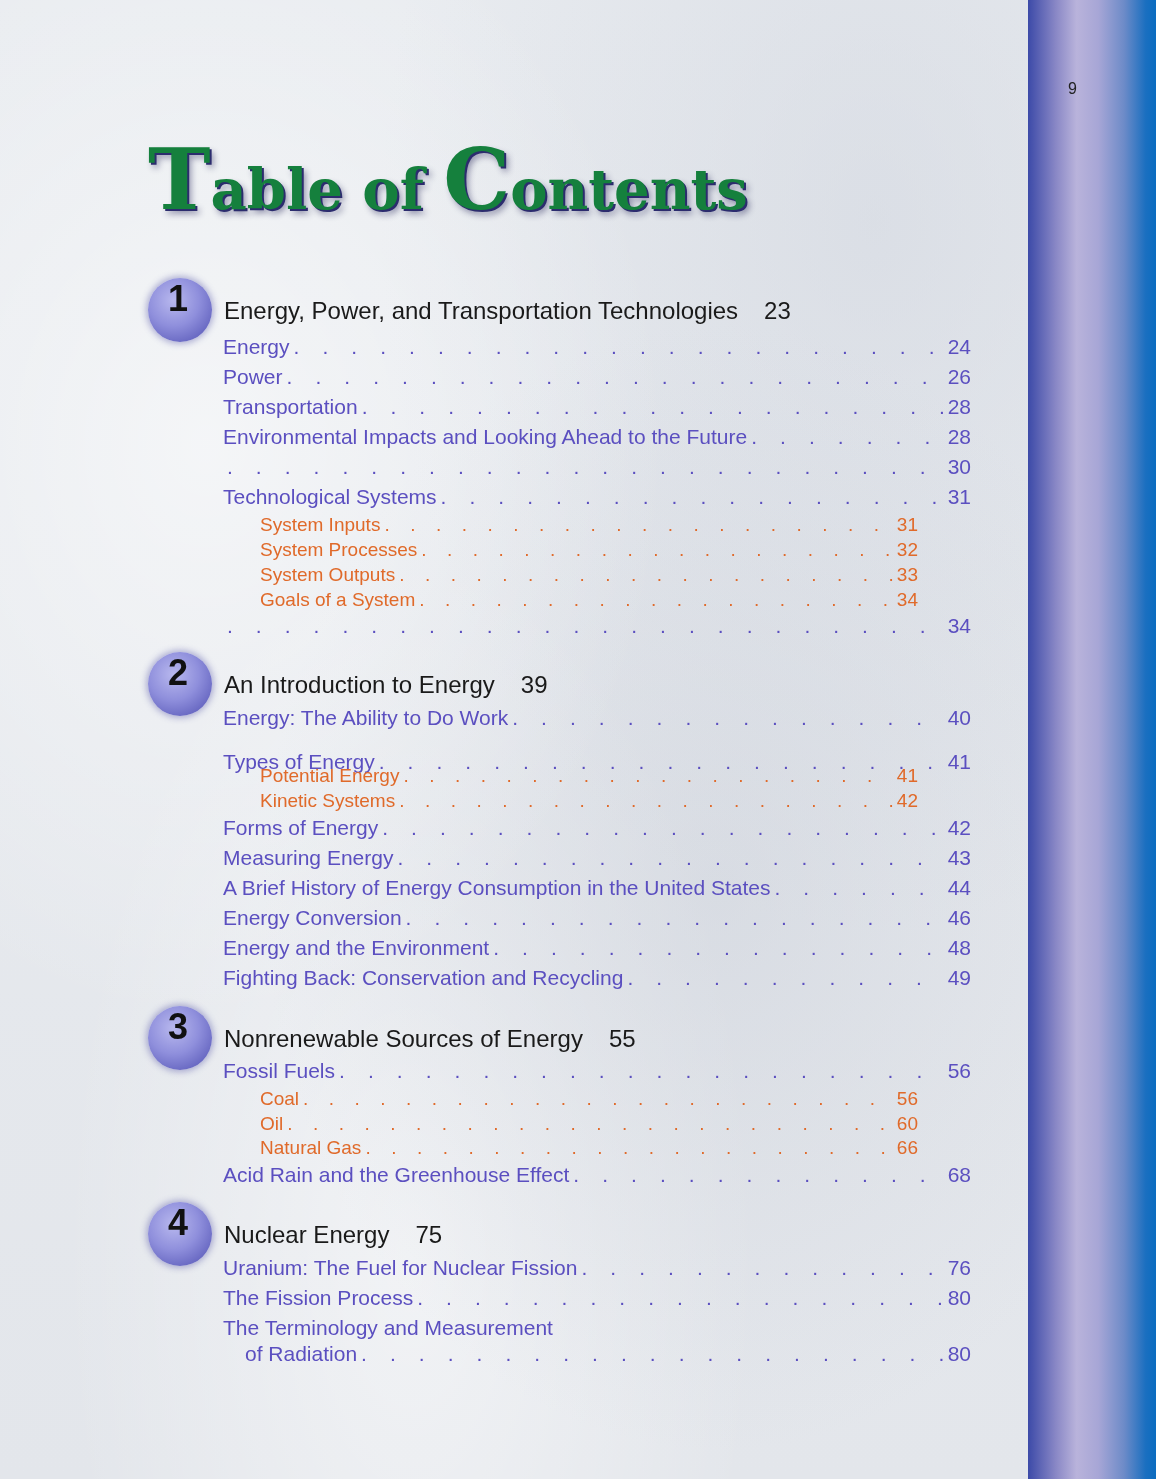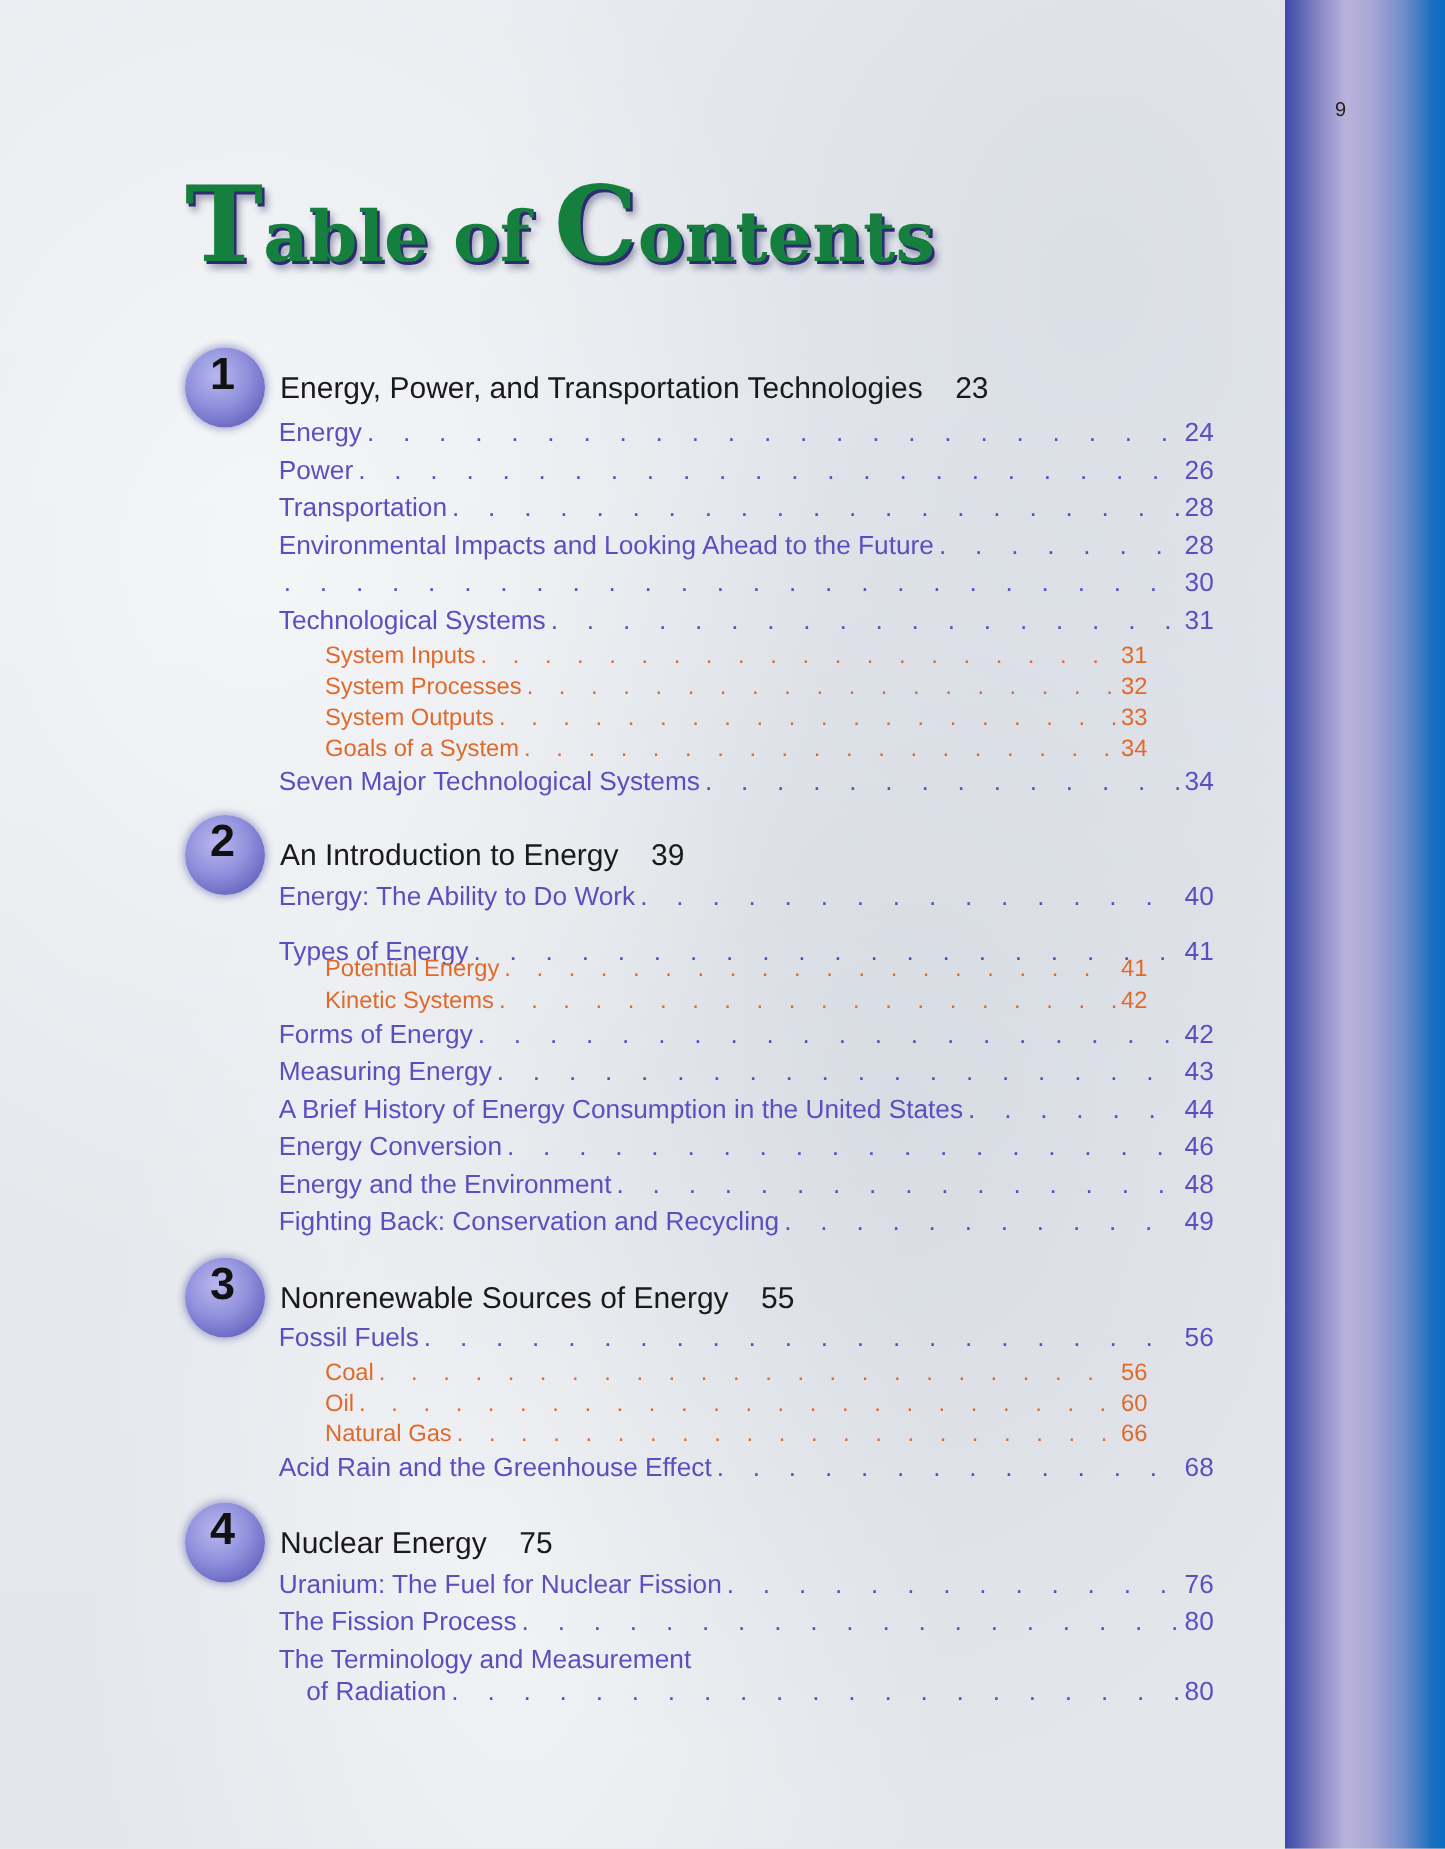--- a/index.html
+++ b/index.html
@@ -125,21 +125,20 @@
     <span class="label">System Outputs</span>
     <span class="dots">. . . . . . . . . . . . . . . . . . . . . . . . . . . . . . . . . . . . . . . . . . . . . . . . . . . . . . . . . . . .</span>
     <span class="num">33</span>
   </div>
 <div class="row sub" style="top:589px;">
     <span class="label">Goals of a System</span>
     <span class="dots">. . . . . . . . . . . . . . . . . . . . . . . . . . . . . . . . . . . . . . . . . . . . . . . . . . . . . . . . . . . .</span>
     <span class="num">34</span>
   </div>
 <div class="row main" style="top:614px;">
-    <span class="label">Seven Major Technological Systems</span>
     <span class="dots">. . . . . . . . . . . . . . . . . . . . . . . . . . . . . . . . . . . . . . . . . . . . . . . . . . . . . . . . . . . .</span>
     <span class="num">34</span>
   </div>
 
 <div class="badge" style="top:652px;">
     <span>2</span>
   </div>
 <div class="chapter-title" style="top:671px;">
   <span>An Introduction to Energy</span><span class="cpage">39</span>
 </div>

